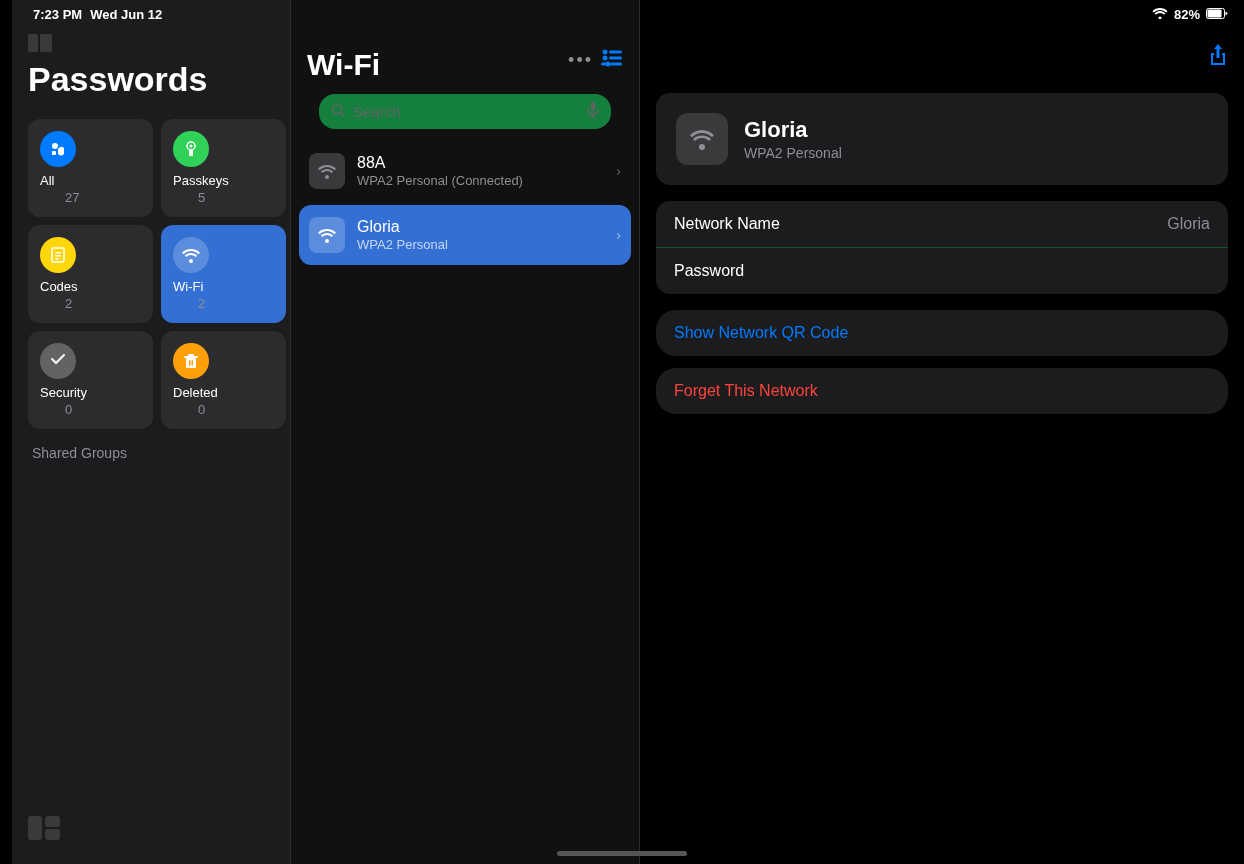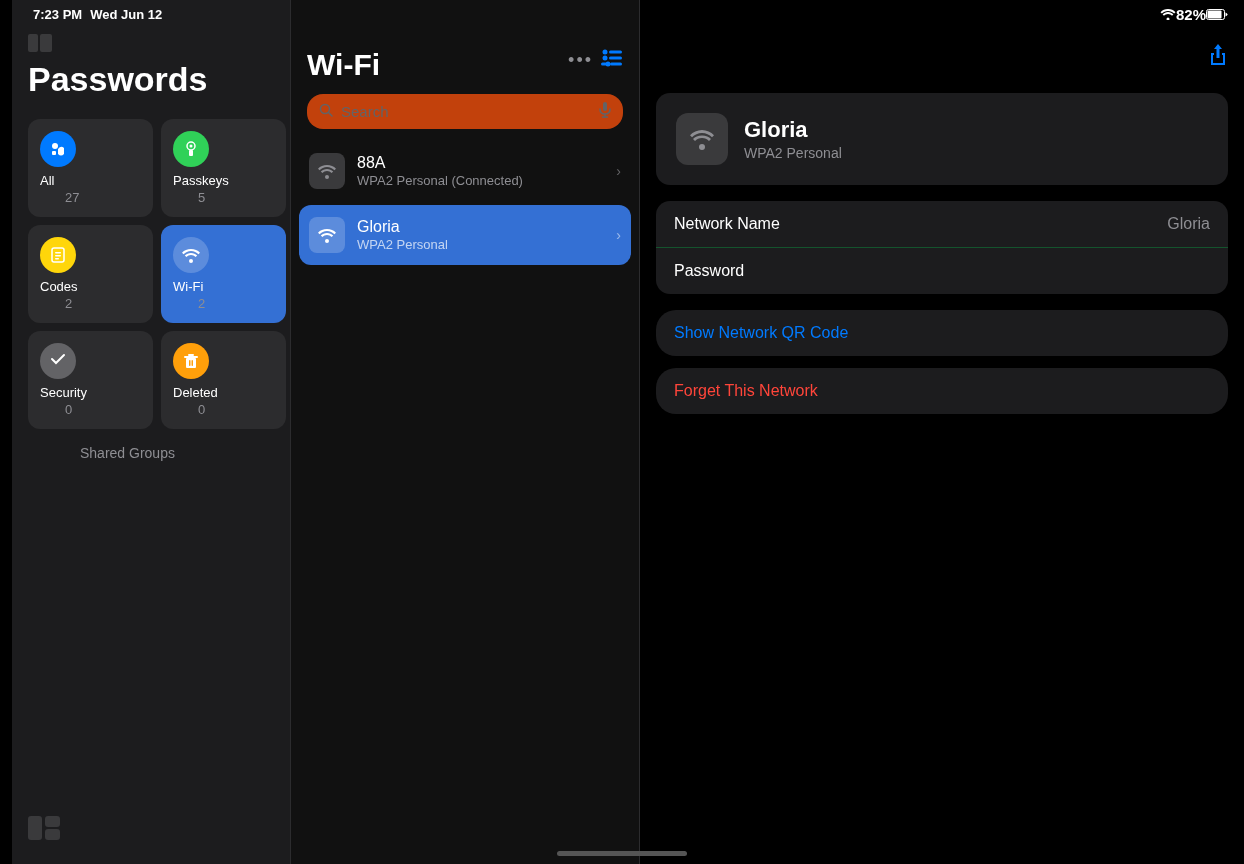--- a/index.html
+++ b/index.html
@@ -25,21 +25,22 @@
       z-index: 100;
     }
     .status-time {
       font-size: 13px;
       font-weight: 600;
       color: #fff;
     }
     .status-right {
       display: flex;
       align-items: center;
-      font-size: 15px;
+      gap: 6px;
+      font-size: 13px;
       font-weight: 600;
       color: #fff;
     }
 
     
     .sidebar {
       position: absolute;
       top: 0; left: 12px;
       width: 290px;
       height: 864px;
@@ -101,21 +102,20 @@
       border-radius: 12px;
       padding: 12px;
       cursor: pointer;
     }
 
     .shared-groups-label {
       font-size: 14px;
       color: #8e8e93;
       margin-top: 16px;
       padding-left: 4px;
-      margin-left: 48px;
     }
 
     .sidebar-bottom {
       position: absolute;
       bottom: 20px;
       left: 16px;
     }
 
     
     .middle-panel {
@@ -147,22 +147,22 @@
       color: #8e8e93;
       font-size: 18px;
       letter-spacing: 2px;
     }
     .filter-icon {
       color: #007AFF;
       font-size: 18px;
     }
 
     .search-bar {
-      margin: 0 16px 12px;
-      background: #c2410c;
+      margin: 0 28px 12px;
+      background: #15803d;
       border-radius: 16px;
       display: flex;
       align-items: center;
       padding: 8px 12px;
       gap: 8px;
     }
     .search-bar input {
       background: transparent;
       border: none;
       outline: none;

